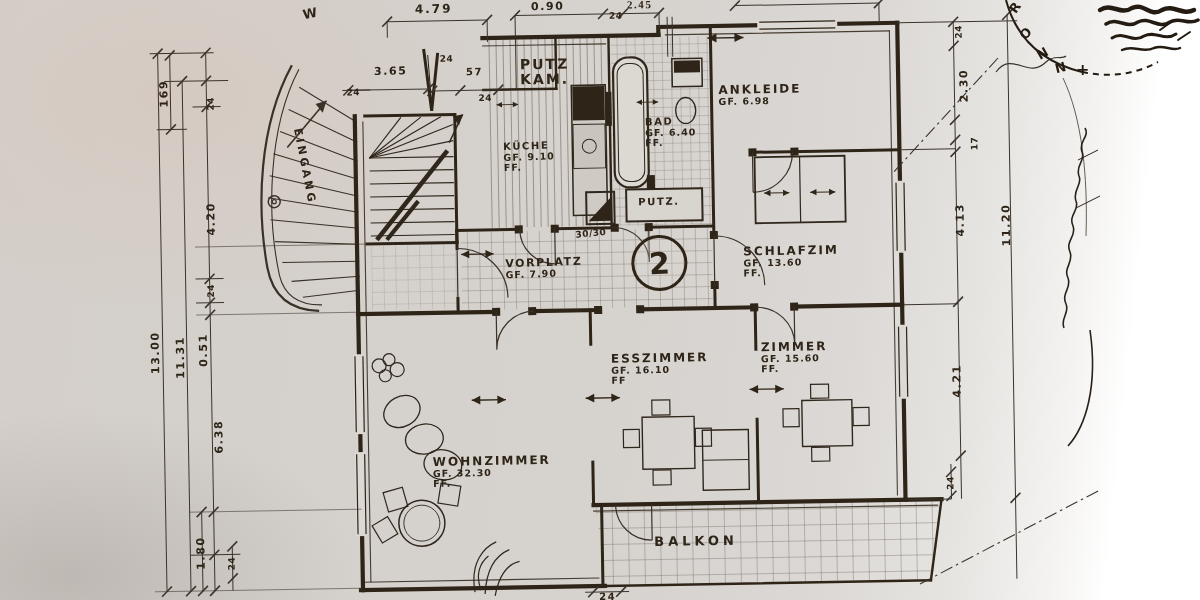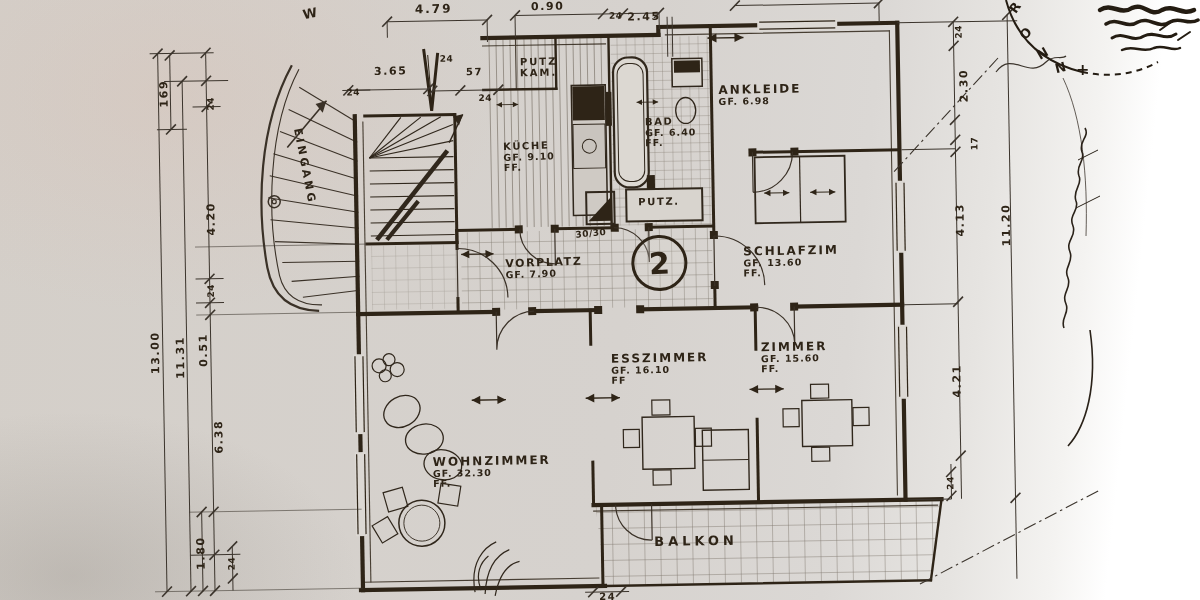--- a/index.html
+++ b/index.html
@@ -390,21 +390,21 @@
   <g stroke="#2a2219" fill="none">
     <path d="M1085,128 c5,9 -7,13 -3,24 c4,9 -7,13 -3,24 c4,9 -7,14 -3,25 c4,9 -8,14 -3,25 c4,10 -8,15 -3,26 c4,10 -7,16 -2,26 c4,10 -7,15 -2,26 c4,9 -6,14 -2,24" stroke-width="1.6"></path>
     <path d="M1090,330 C1098,386 1086,426 1068,446" stroke-width="1.6"></path>
     <path d="M1076,208 L1100,196 M1078,160 L1098,150" stroke-width="1"></path>
     <path d="M1063,78 C1082,118 1088,176 1086,236" stroke-width="0.9" opacity="0.8"></path>
   </g>
 </svg>
 
 <div class="labels">
 
-  <div class="lbl" style="left:524px;top:56px;font-size:10px;letter-spacing:2px;">
+  <div class="lbl" style="left:524px;top:56px;font-size:14px;letter-spacing:2px;">
     <div>PUTZ</div>
         <div>KAM.</div>
   </div>
   <div class="lbl s10" style="left:506px;top:140px;transform:rotate(-1deg);">
     <div>KÜCHE</div>
         <div class="sub">GF. 9.10</div>
         <div class="sub">FF.</div>
   </div>
   <div class="lbl s10" style="left:648px;top:118px;">
     <div>BAD</div>
@@ -470,21 +470,21 @@
   <span class="lbl v" style="left:968px;top:92px;">2.30</span>
   <span class="lbl v s9" style="left:978px;top:150px;">17</span>
   <span class="lbl v" style="left:962px;top:226px;">4.13</span>
   <span class="lbl v" style="left:1008px;top:232px;">11.20</span>
   <span class="lbl v" style="left:956px;top:387px;">4.21</span>
   <span class="lbl v s9" style="left:948px;top:489px;">24</span>
 
   <span class="lbl s12" style="left:420px;top:0px;">4.79</span>
   <span class="lbl" style="left:536px;top:0px;">0.90</span>
   <span class="lbl s9" style="left:614px;top:12px;">24</span>
-  <span class="lbl" style="left:632px;top:12px;">2.45</span>
+  <span class="lbl" style="left:632px;top:0px;font-family:Liberation Serif, serif;">2.45</span>
   <span class="lbl" style="left:792px;top:-8px;">4.55</span>
 
   <span class="lbl" style="left:378px;top:62px;">3.65</span>
   <span class="lbl s9" style="left:444px;top:52px;">24</span>
   <span class="lbl s10" style="left:470px;top:65px;">57</span>
   <span class="lbl s9" style="left:482px;top:92px;">24</span>
   <span class="lbl s9" style="left:350px;top:84px;">24</span>
 
   <span class="lbl s10" style="left:594px;top:592px;">24</span>
 

